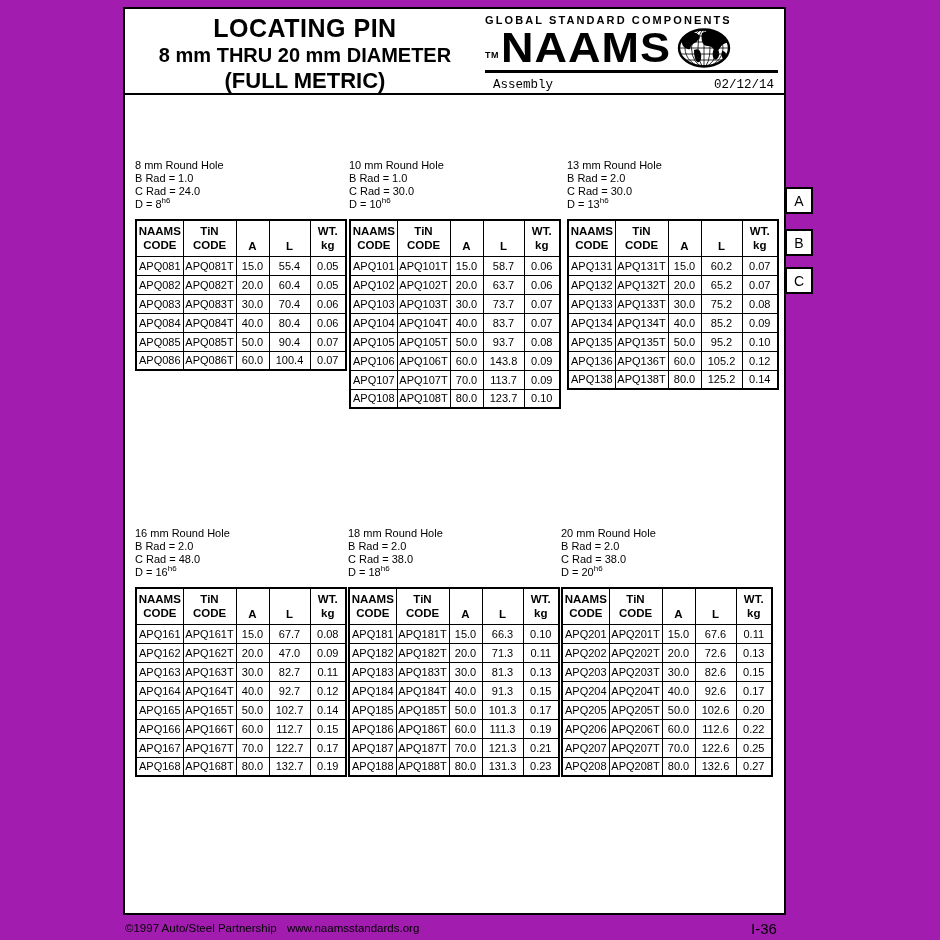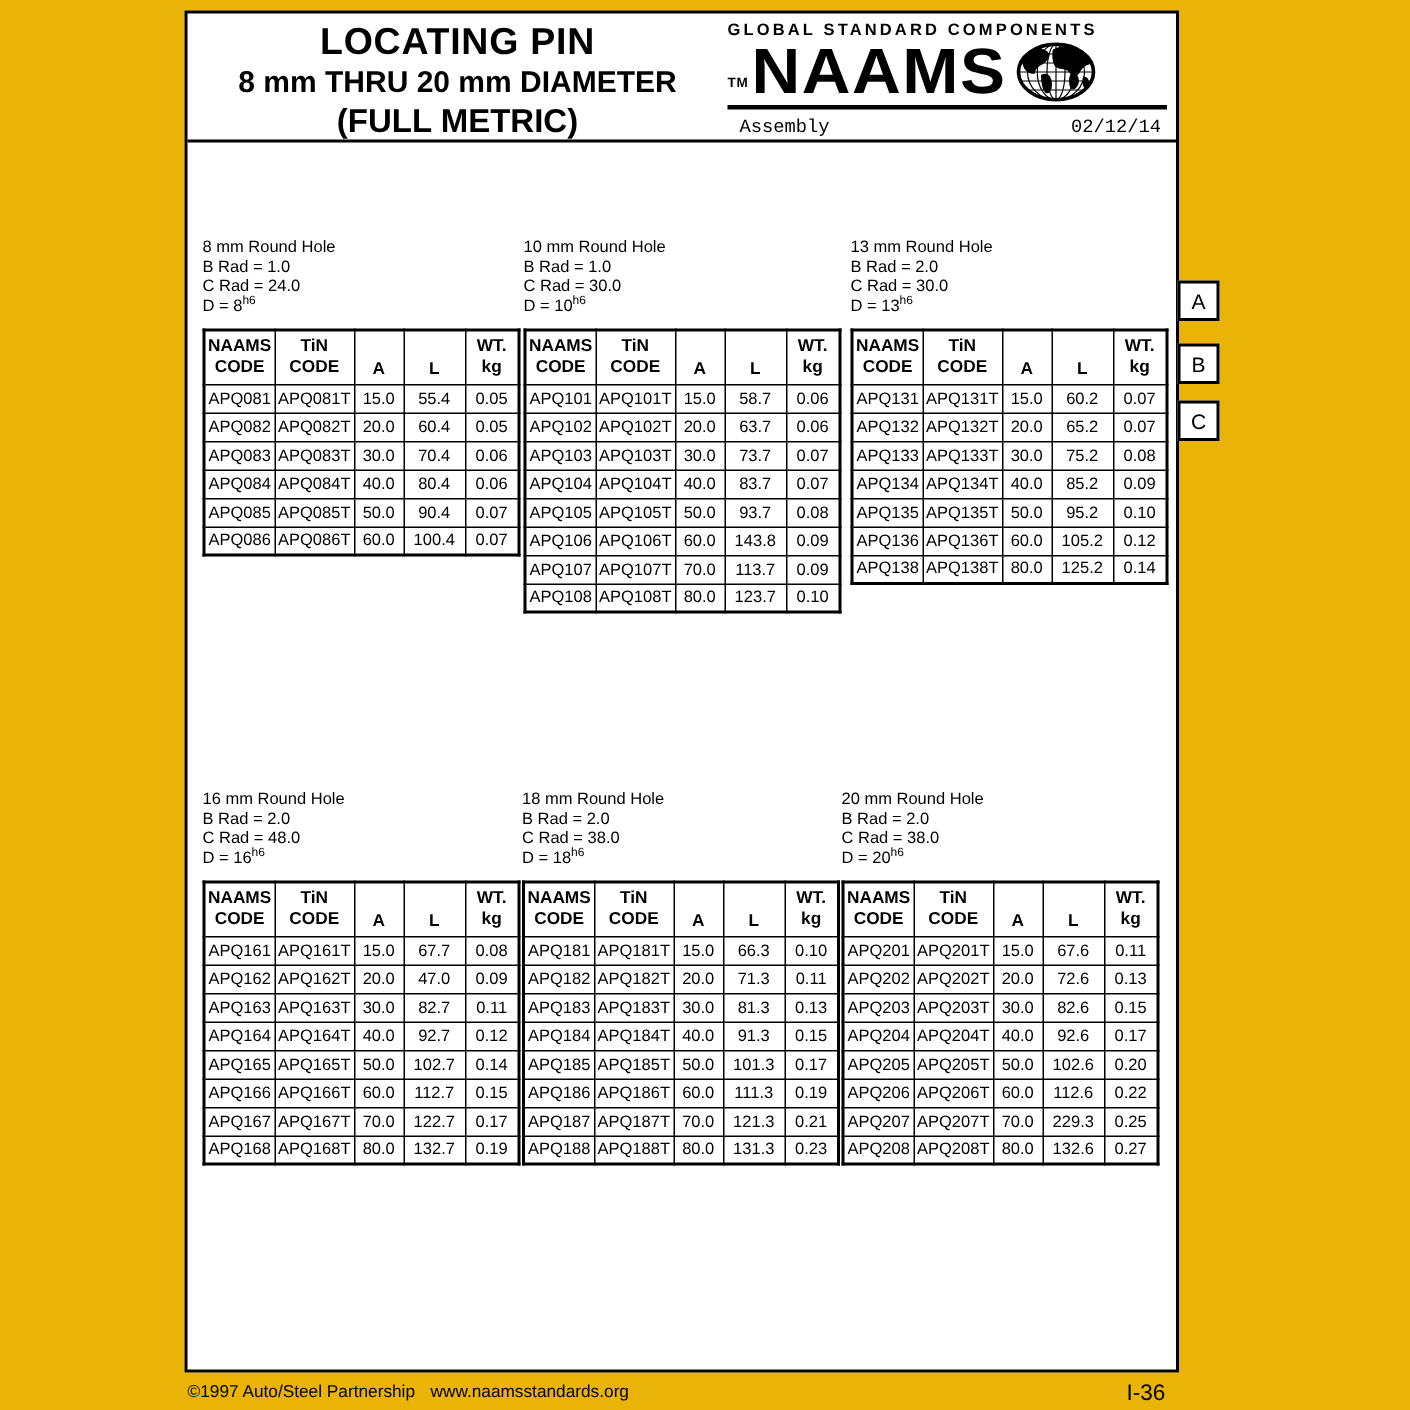--- a/index.html
+++ b/index.html
@@ -1,20 +1,20 @@
 <!DOCTYPE html>
 <html><head>
 <meta charset="utf-8">
 <style>
   * { margin: 0; padding: 0; box-sizing: border-box; }
   html, body { background: #ffffff; }
   .page {
     position: relative;
     width: 940px; height: 940px;
-    background: #eab308;
+    background: #a21caf;
     font-family: "Liberation Sans", "DejaVu Sans", sans-serif;
     color: #000;
     overflow: hidden;
   }
   .frame {
     position: absolute;
     left: 123px; top: 7px;
     width: 663px; height: 908px;
     border: 2px solid #000;
     background: #fff;
@@ -572,21 +572,21 @@
                 <td>APQ206</td>
                 <td>APQ206T</td>
                 <td>60.0</td>
                 <td>112.6</td>
                 <td>0.22</td>
               </tr>
               <tr>
                 <td>APQ207</td>
                 <td>APQ207T</td>
                 <td>70.0</td>
-                <td>229.3</td>
+                <td>122.6</td>
                 <td>0.25</td>
               </tr>
               <tr>
                 <td>APQ208</td>
                 <td>APQ208T</td>
                 <td>80.0</td>
                 <td>132.6</td>
                 <td>0.27</td>
               </tr>
             </tbody>

